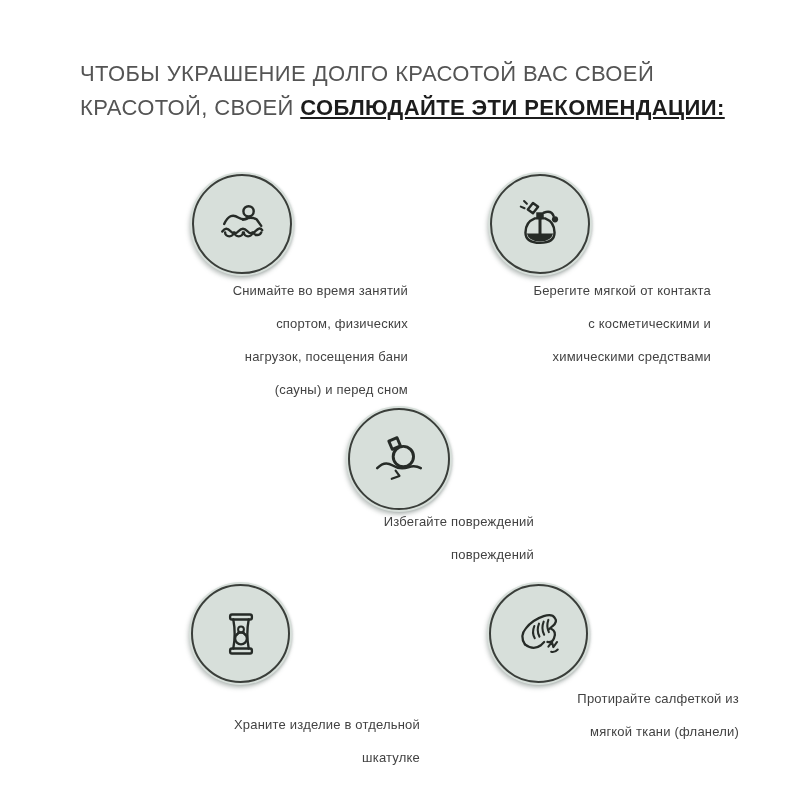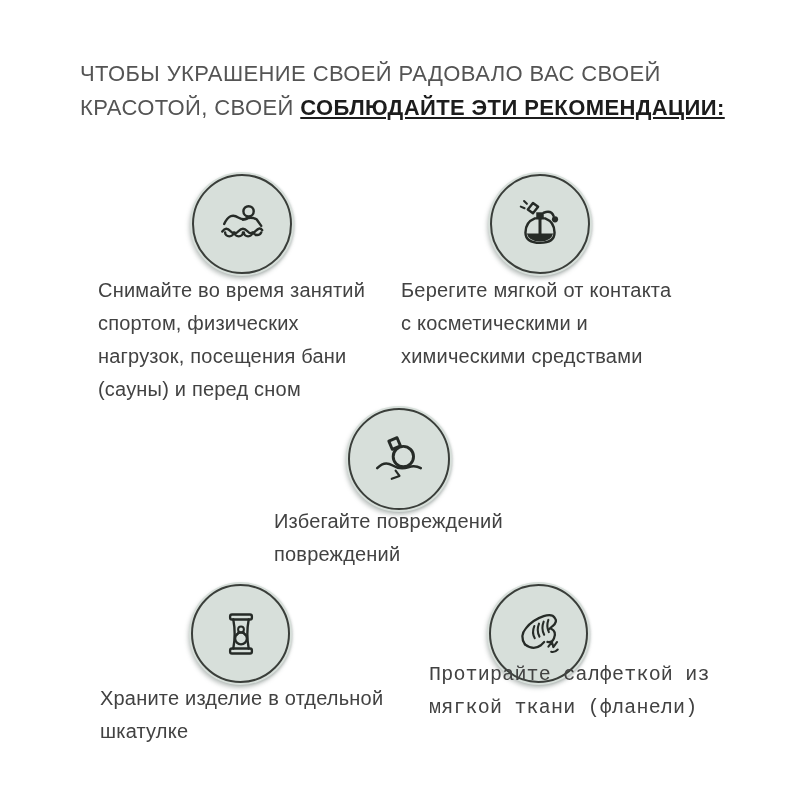--- a/index.html
+++ b/index.html
@@ -28,43 +28,43 @@
     content:"";position:absolute;inset:2px;border-radius:50%;
     border:2.5px solid #3a3e3a;
   }
   .circle svg{position:relative;}
   .icon-stroke{stroke:#262b27;fill:none;stroke-width:2.6;stroke-linecap:round;stroke-linejoin:round;}
   .icon-fill{fill:#262b27;stroke:none;}
 
   
   .tip{
     position:absolute;margin:0;
-    font-size:20px;line-height:33px;letter-spacing:0.2px;
-    color:#424242;white-space:pre-line;
+    font-size:13px;line-height:33px;letter-spacing:0.2px;
+    color:#424242;white-space:pre-line;text-align:right;
   }
 
   
   .i1 .circle{left:190px;top:172px;width:104px;height:104px;}
   .i1 .tip{left:98px;top:274px;width:310px;}
   .i2 .circle{left:488px;top:172px;width:104px;height:104px;}
   .i2 .tip{left:401px;top:274px;width:310px;}
   .i3 .circle{left:346px;top:406px;width:106px;height:106px;}
   .i3 .tip{left:274px;top:505px;width:260px;}
   .i4 .circle{left:189px;top:582px;width:103px;height:103px;}
-  .i4 .tip{left:100px;top:682px;width:320px;}
+  .i4 .tip{left:100px;top:708px;width:320px;}
   .i5 .circle{left:487px;top:582px;width:103px;height:103px;}
-  .i5 .tip{left:429px;top:658px;width:310px;font-family:Liberation Mono, monospace;}
+  .i5 .tip{left:429px;top:682px;width:310px;}
 </style>
 </head>
 <body>
 
 <div class="canvas">
 
   <div class="heading">
-    <span>ЧТОБЫ УКРАШЕНИЕ СВОЕЙ РАДОВАЛО ВАС СВОЕЙ</span><br>
+    <span>ЧТОБЫ УКРАШЕНИЕ ДОЛГО КРАСОТОЙ ВАС СВОЕЙ</span><br>
     <span>КРАСОТОЙ, СВОЕЙ </span><span class="bold">СОБЛЮДАЙТЕ ЭТИ РЕКОМЕНДАЦИИ:</span>
   </div>
 
   <div class="item i1">
     <div class="circle">
       <svg width="60" height="60" viewBox="0 0 64 64">
         <circle class="icon-stroke" cx="39" cy="18.5" r="5.5"></circle>
         <path class="icon-stroke" d="M13 32 Q19 19 28 25 Q33 28 37 26.5"></path>
         <path class="icon-stroke" d="M33 27.5 Q41 23.5 47.5 27 L52.5 34"></path>
         <path class="icon-stroke" d="M11 40 Q15 34.5 19.5 39.5 T28.5 39.5 T37.5 39.5 T46.5 39.5 T53.5 38.5"></path>

